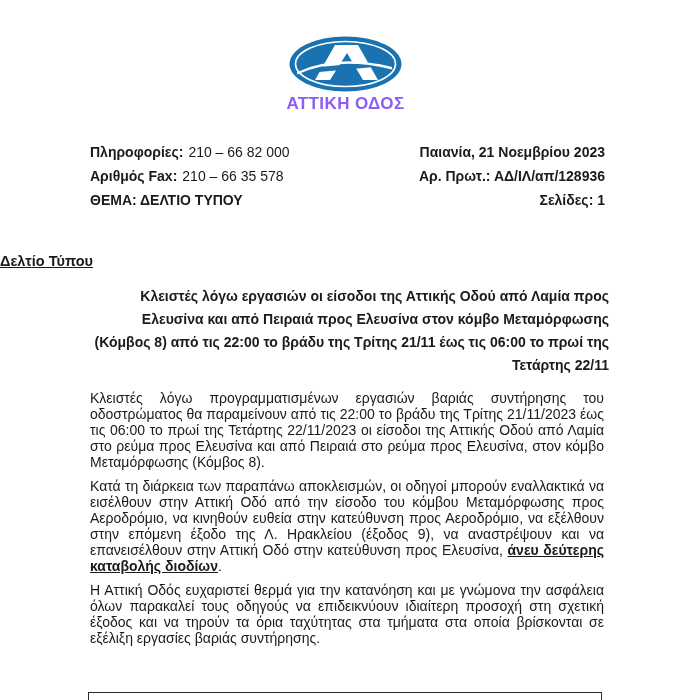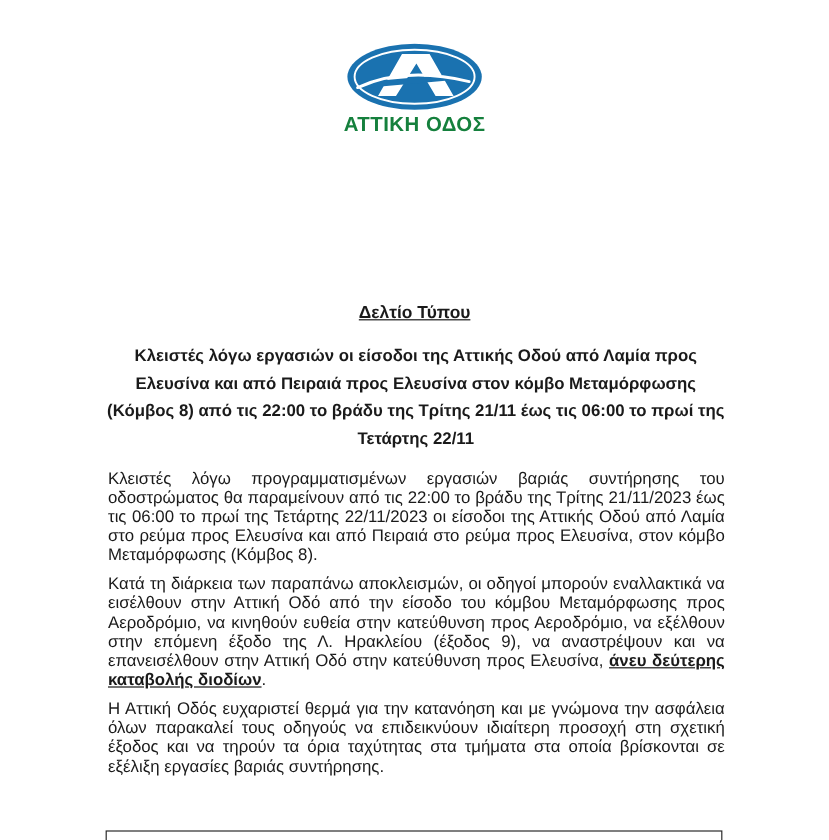--- a/index.html
+++ b/index.html
@@ -9,42 +9,42 @@
     font-family:"Liberation Sans","DejaVu Sans",sans-serif;
   }
   .page{position:absolute;inset:0;}
 
   
   .logo{position:absolute;top:36px;left:0;width:100%;text-align:center;}
   .logo svg{display:block;margin:0 auto;}
   .logo .brand{
     display:block;margin-top:1px;
     font-size:17px;font-weight:800;letter-spacing:0.4px;
-    color:#15803d;
+    color:#8b5cf6;
   }
 
   
   .hdr{
     position:absolute;top:140px;left:90px;right:86px;
     font-size:14px;line-height:24px;
   }
   .hdr-row{display:flex;justify-content:space-between;}
   .hdr-left b{font-weight:bold;}
   .hdr-left .val{font-weight:normal;margin-left:5px;}
   .hdr-right{font-weight:bold;text-align:right;}
 
   
   .doc-title{
     position:absolute;top:253px;left:0;width:100%;
-    text-align:center;font-size:14.5px;font-weight:bold;
+    font-size:14.5px;font-weight:bold;
   }
   .doc-title span{text-decoration:underline;}
   .headline{
     position:absolute;top:285px;left:84px;right:82px;
-    text-align:center;font-weight:bold;
+    text-align:right;font-weight:bold;
     font-size:14px;line-height:23px;
   }
 
   
   .bodytext{
     position:absolute;top:390px;left:90px;right:87px;
     font-size:14px;line-height:16px;text-align:justify;
   }
   .bodytext p{margin:0 0 8px 0;}
   .emph{font-weight:bold;text-decoration:underline;}
@@ -65,20 +65,38 @@
       <ellipse cx="57.5" cy="28" rx="56" ry="27.5" fill="#1a72b0"></ellipse>
       <ellipse cx="57.5" cy="28" rx="50" ry="22.5" fill="none" stroke="#ffffff" stroke-width="1.6"></ellipse>
       <path d="M27,44 L47,9 L70,9 L90,44 L75,44 L59,17 L42,44 Z" fill="#ffffff"></path>
       <polygon points="20,32 97,25 97,30 20,37" fill="#1a72b0"></polygon>
       <path d="M10,37 C34,26 66,23 103,32" fill="none" stroke="#ffffff" stroke-width="2.4" stroke-linecap="round"></path>
     </svg>
     <span class="brand">ΑΤΤΙΚΗ ΟΔΟΣ</span>
   </div>
 
   <div class="hdr">
+    <div class="hdr-row">
+      <div class="hdr-left">
+        <b>Πληροφορίες:</b><span class="val">210 – 66 82 000</span>
+      </div>
+      <div class="hdr-right">Παιανία, 21 Νοεμβρίου 2023</div>
+    </div>
+    <div class="hdr-row">
+      <div class="hdr-left">
+        <b>Αριθμός Fax:</b><span class="val">210 – 66 35 578</span>
+      </div>
+      <div class="hdr-right">Αρ. Πρωτ.: ΑΔ/ΙΛ/απ/128936</div>
+    </div>
+    <div class="hdr-row">
+      <div class="hdr-left">
+        <b>ΘΕΜΑ: ΔΕΛΤΙΟ ΤΥΠΟΥ</b>
+      </div>
+      <div class="hdr-right">Σελίδες: 1</div>
+    </div>
   </div>
 
   <div class="doc-title">
     <span>Δελτίο Τύπου</span>
   </div>
 
   <div class="headline">Κλειστές λόγω εργασιών οι είσοδοι της Αττικής Οδού από Λαμία προς Ελευσίνα και από Πειραιά προς Ελευσίνα στον κόμβο Μεταμόρφωσης (Κόμβος 8) από τις 22:00 το βράδυ της Τρίτης 21/11 έως τις 06:00 το πρωί της Τετάρτης 22/11</div>
 
   <div class="bodytext">
     <p>Κλειστές λόγω προγραμματισμένων εργασιών βαριάς συντήρησης του οδοστρώματος θα παραμείνουν από τις 22:00 το βράδυ της Τρίτης 21/11/2023 έως τις 06:00 το πρωί της Τετάρτης 22/11/2023 οι είσοδοι της Αττικής Οδού από Λαμία στο ρεύμα προς Ελευσίνα και από Πειραιά στο ρεύμα προς Ελευσίνα, στον κόμβο Μεταμόρφωσης (Κόμβος 8).</p>

